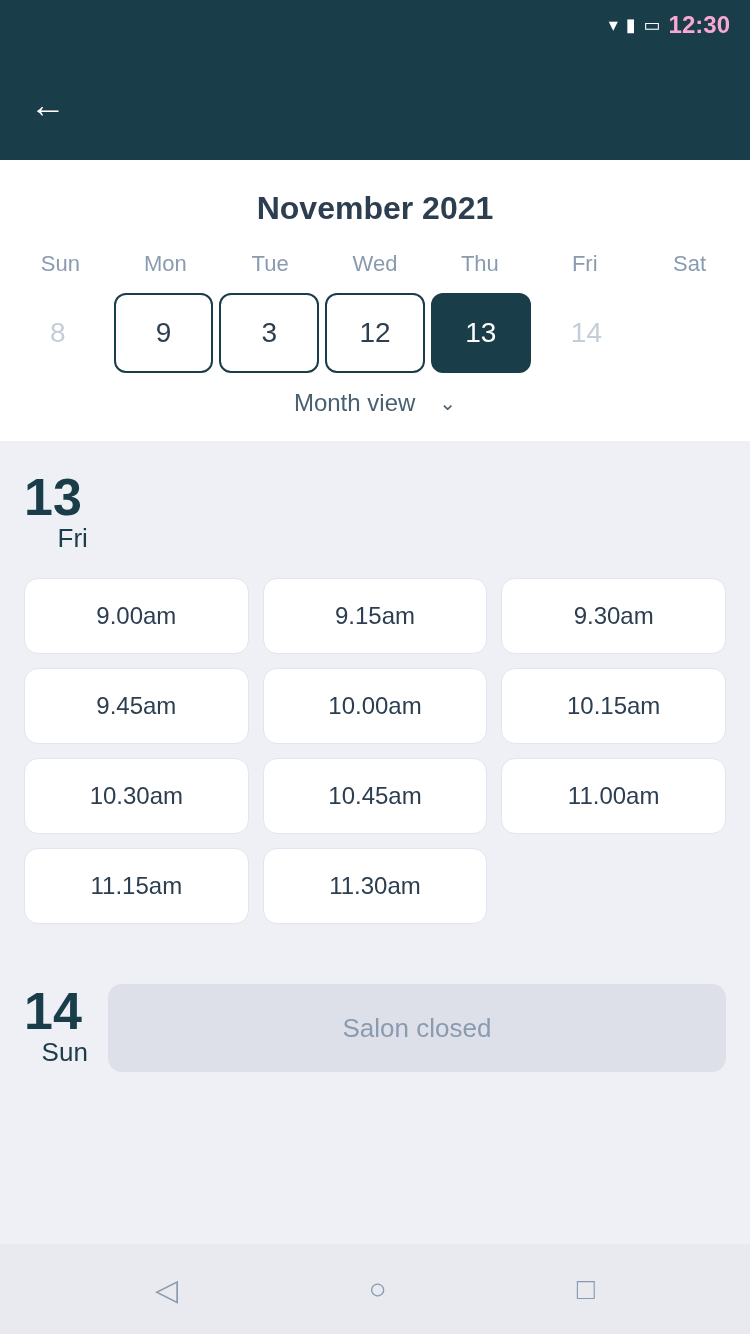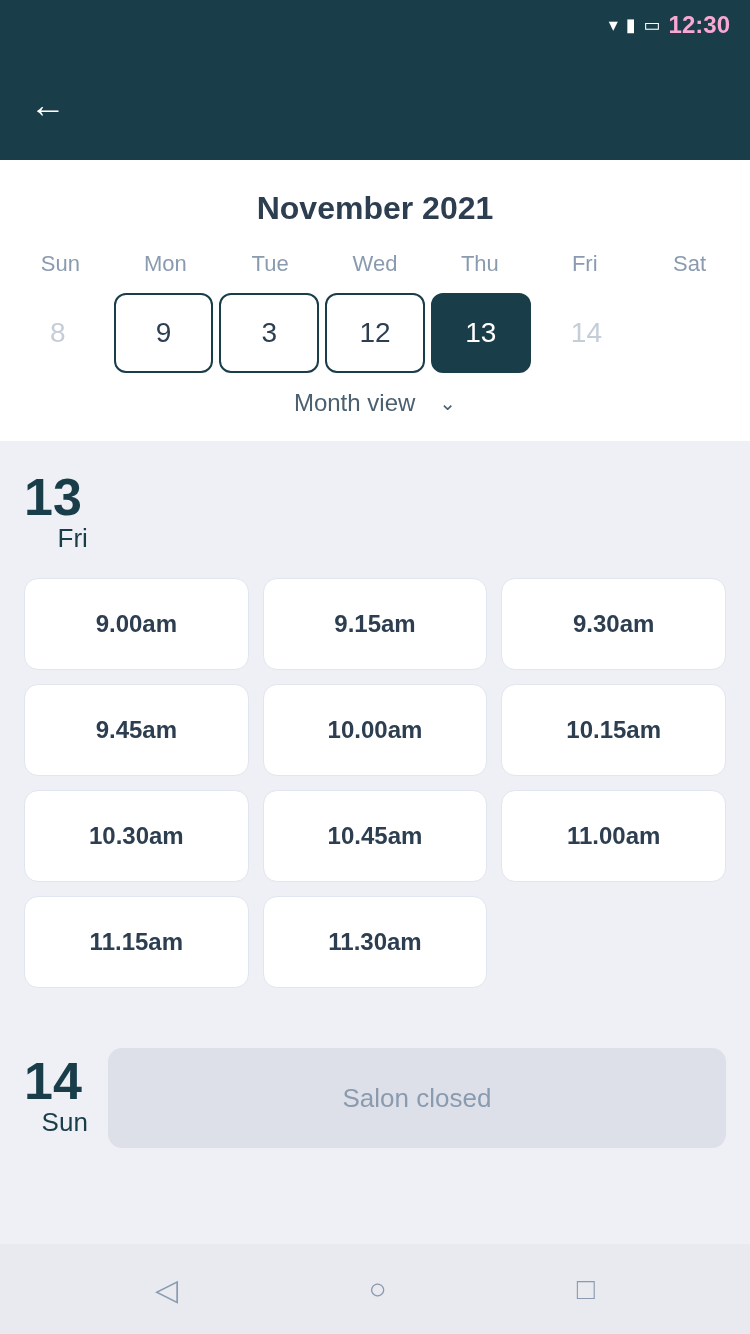--- a/index.html
+++ b/index.html
@@ -168,35 +168,35 @@
 
     .time-grid {
       display: grid;
       grid-template-columns: repeat(3, 1fr);
       gap: 14px;
     }
 
     .time-slot {
       background: white;
       border-radius: 14px;
-      height: 92px;
+      height: 76px;
       display: flex;
       align-items: center;
       justify-content: center;
       font-size: 24px;
       color: #2c3e50;
-      font-weight: 700;
+      font-weight: 400;
       cursor: pointer;
       border: 1.5px solid #e0e5ef;
     }
 
     .salon-closed {
       background: #dde0e8;
       border-radius: 14px;
-      height: 100px;
+      height: 88px;
       display: flex;
       align-items: center;
       justify-content: center;
       font-size: 26px;
       color: #8a9bb0;
       flex: 1;
       margin-left: 20px;
     }
 
     .day-block-14 {

